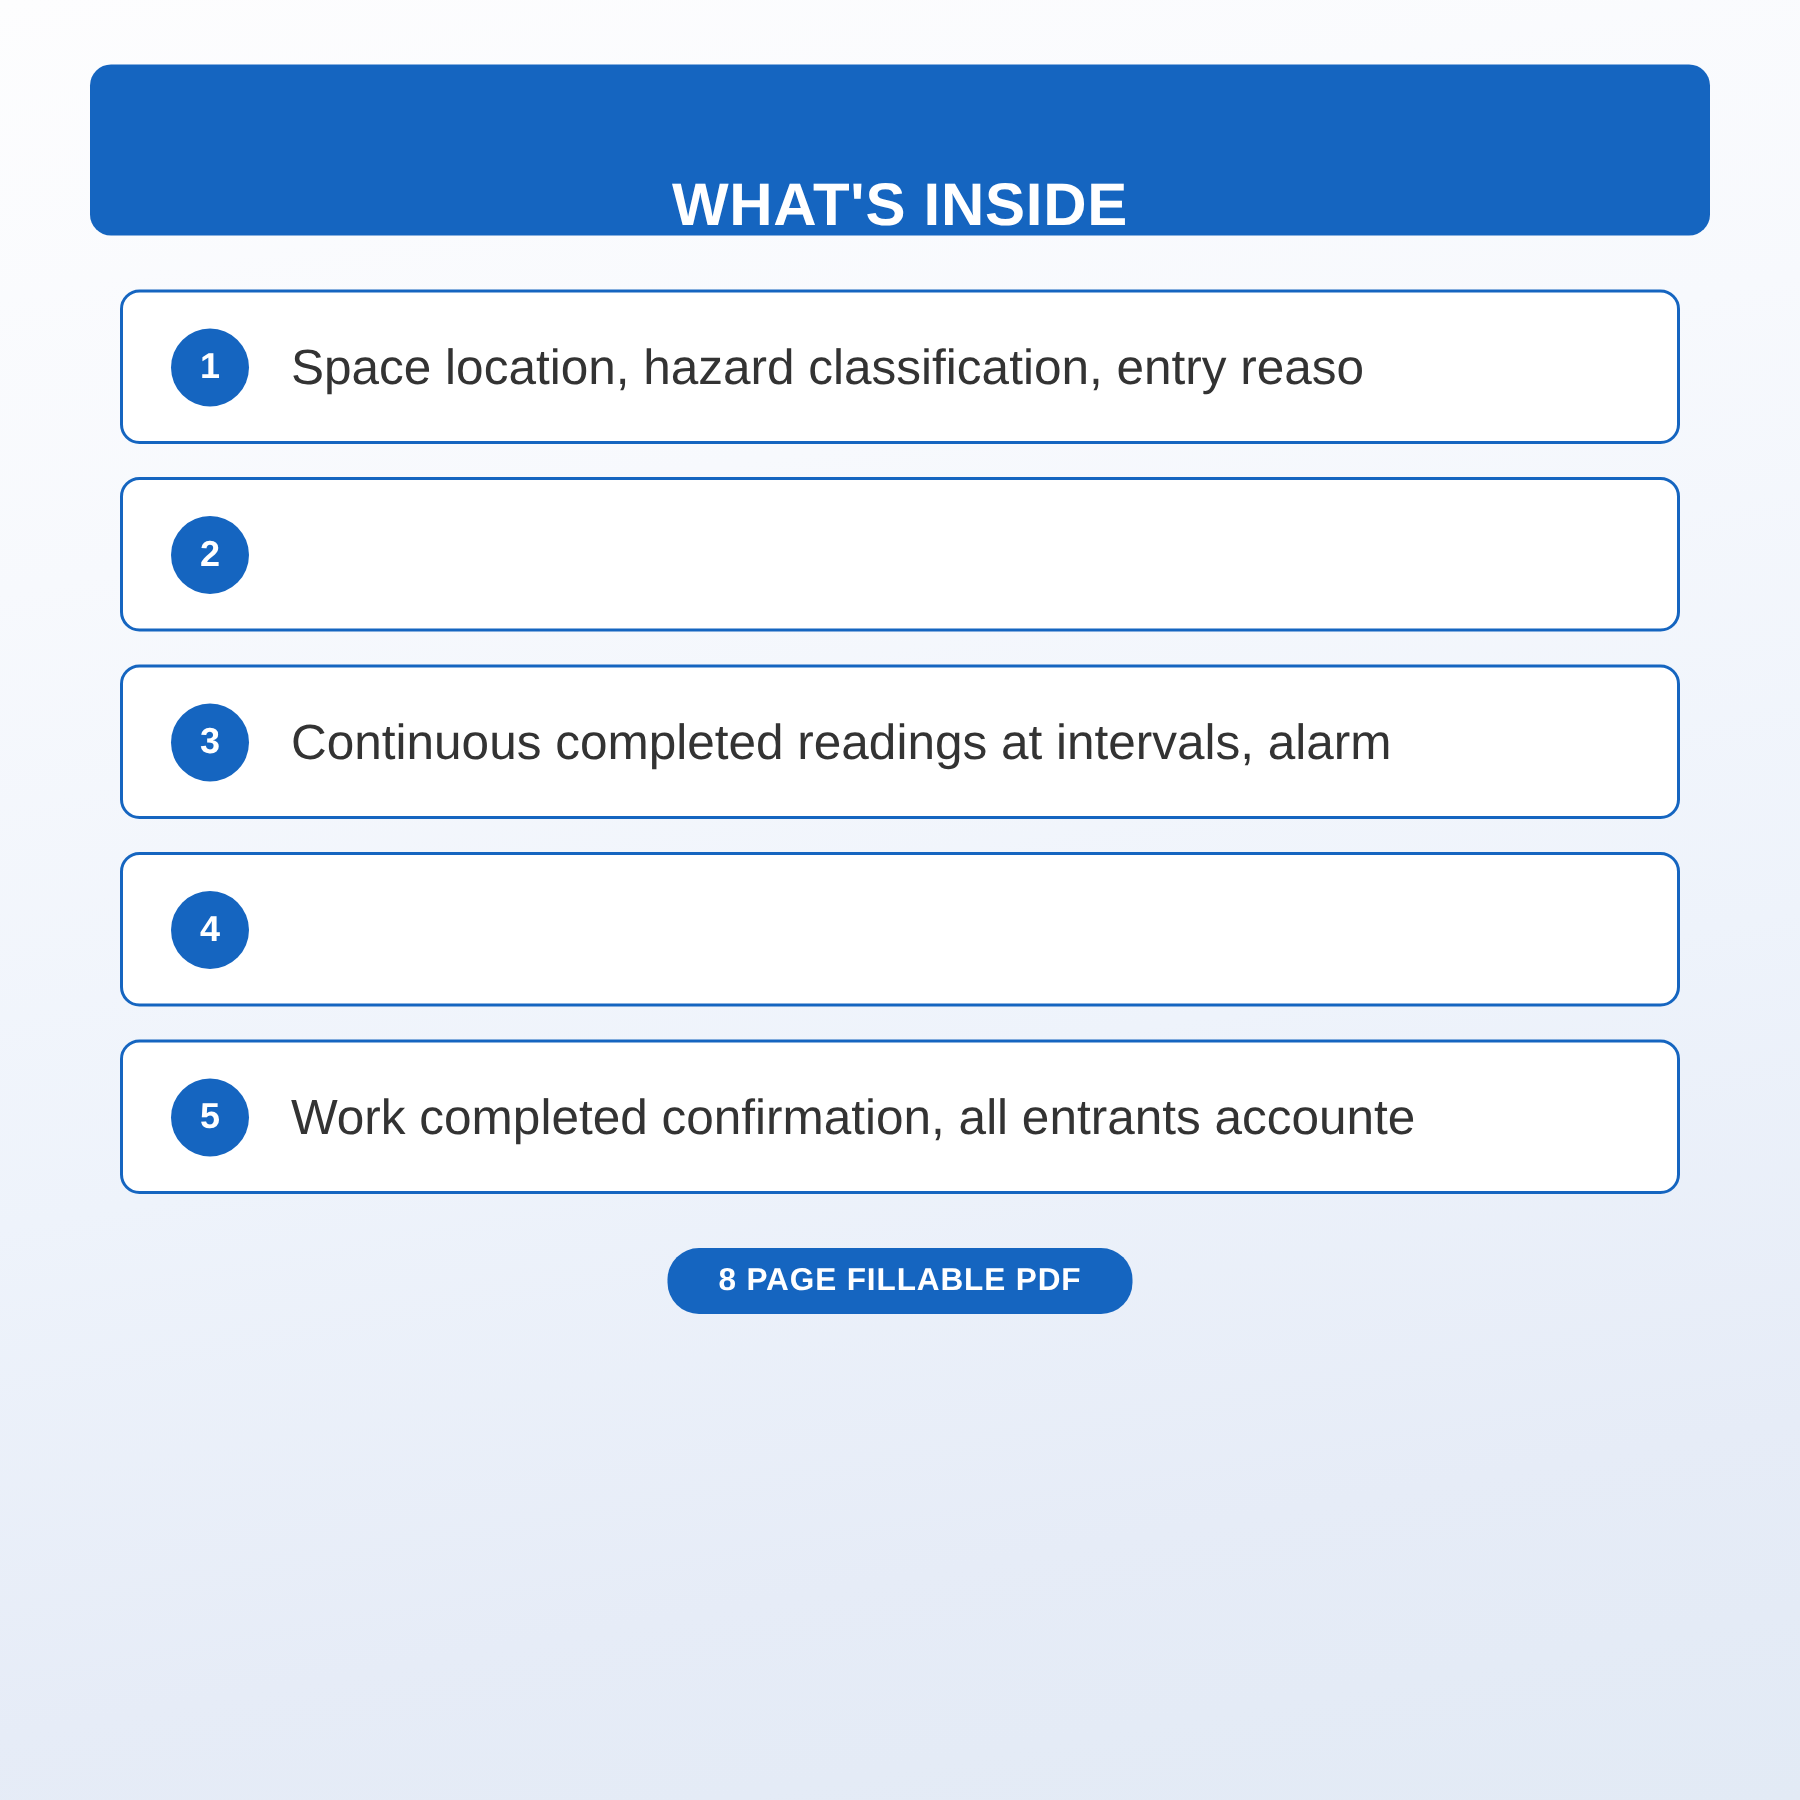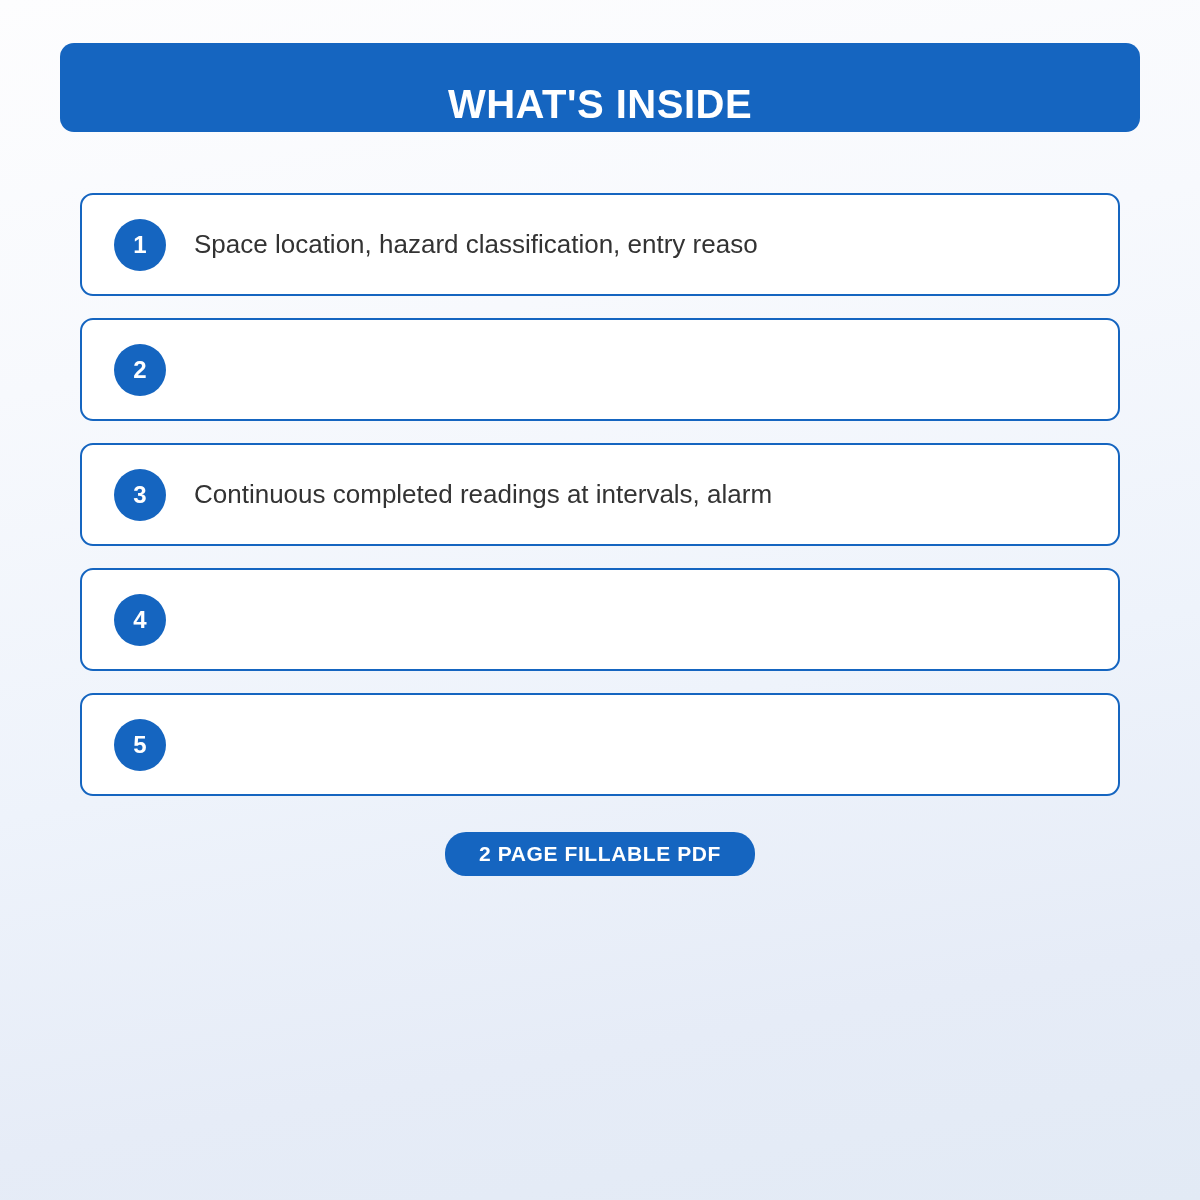--- a/index.html
+++ b/index.html
@@ -21,25 +21,25 @@
     height: 1200px;
     box-sizing: border-box;
   }
 
   
   .header-banner {
     position: absolute;
     left: 60px;
     top: 43px;
     width: 1080px;
-    height: 89px;
+    height: 114px;
     background: #1565c0;
     border-radius: 14px;
     display: flex;
-    align-items: center;
+    align-items: flex-end;
     justify-content: center;
   }
   .header-title {
     color: #ffffff;
     font-size: 40px;
     font-weight: bold;
     letter-spacing: 0.5px;
     line-height: 1;
     margin-top: 32px;
     text-align: center;
@@ -81,21 +81,21 @@
     display: flex;
     align-items: center;
     justify-content: center;
     line-height: 1;
   }
   .feature-text {
     flex: 1 1 auto;
     margin-left: 28px;
     margin-right: 24px;
     color: #333333;
-    font-size: 26px;
+    font-size: 33px;
     line-height: 1.25;
     white-space: nowrap;
     overflow: hidden;
   }
 
   
   .badge-row {
     position: absolute;
     left: 0;
     top: 832px;
@@ -139,21 +139,22 @@
       <div class="feature-number">3</div>
       <div class="feature-text">Continuous completed readings at intervals, alarm</div>
     </div>
 
     <div class="feature-card">
       <div class="feature-number">4</div>
     </div>
 
     <div class="feature-card">
       <div class="feature-number">5</div>
+      <div class="feature-text">Work completed confirmation, all entrants accounte</div>
     </div>
 
   </div>
 
   <div class="badge-row">
-    <div class="badge-pill">2 PAGE FILLABLE PDF</div>
+    <div class="badge-pill">8 PAGE FILLABLE PDF</div>
   </div>
 
 </div>
 
 </body></html>

